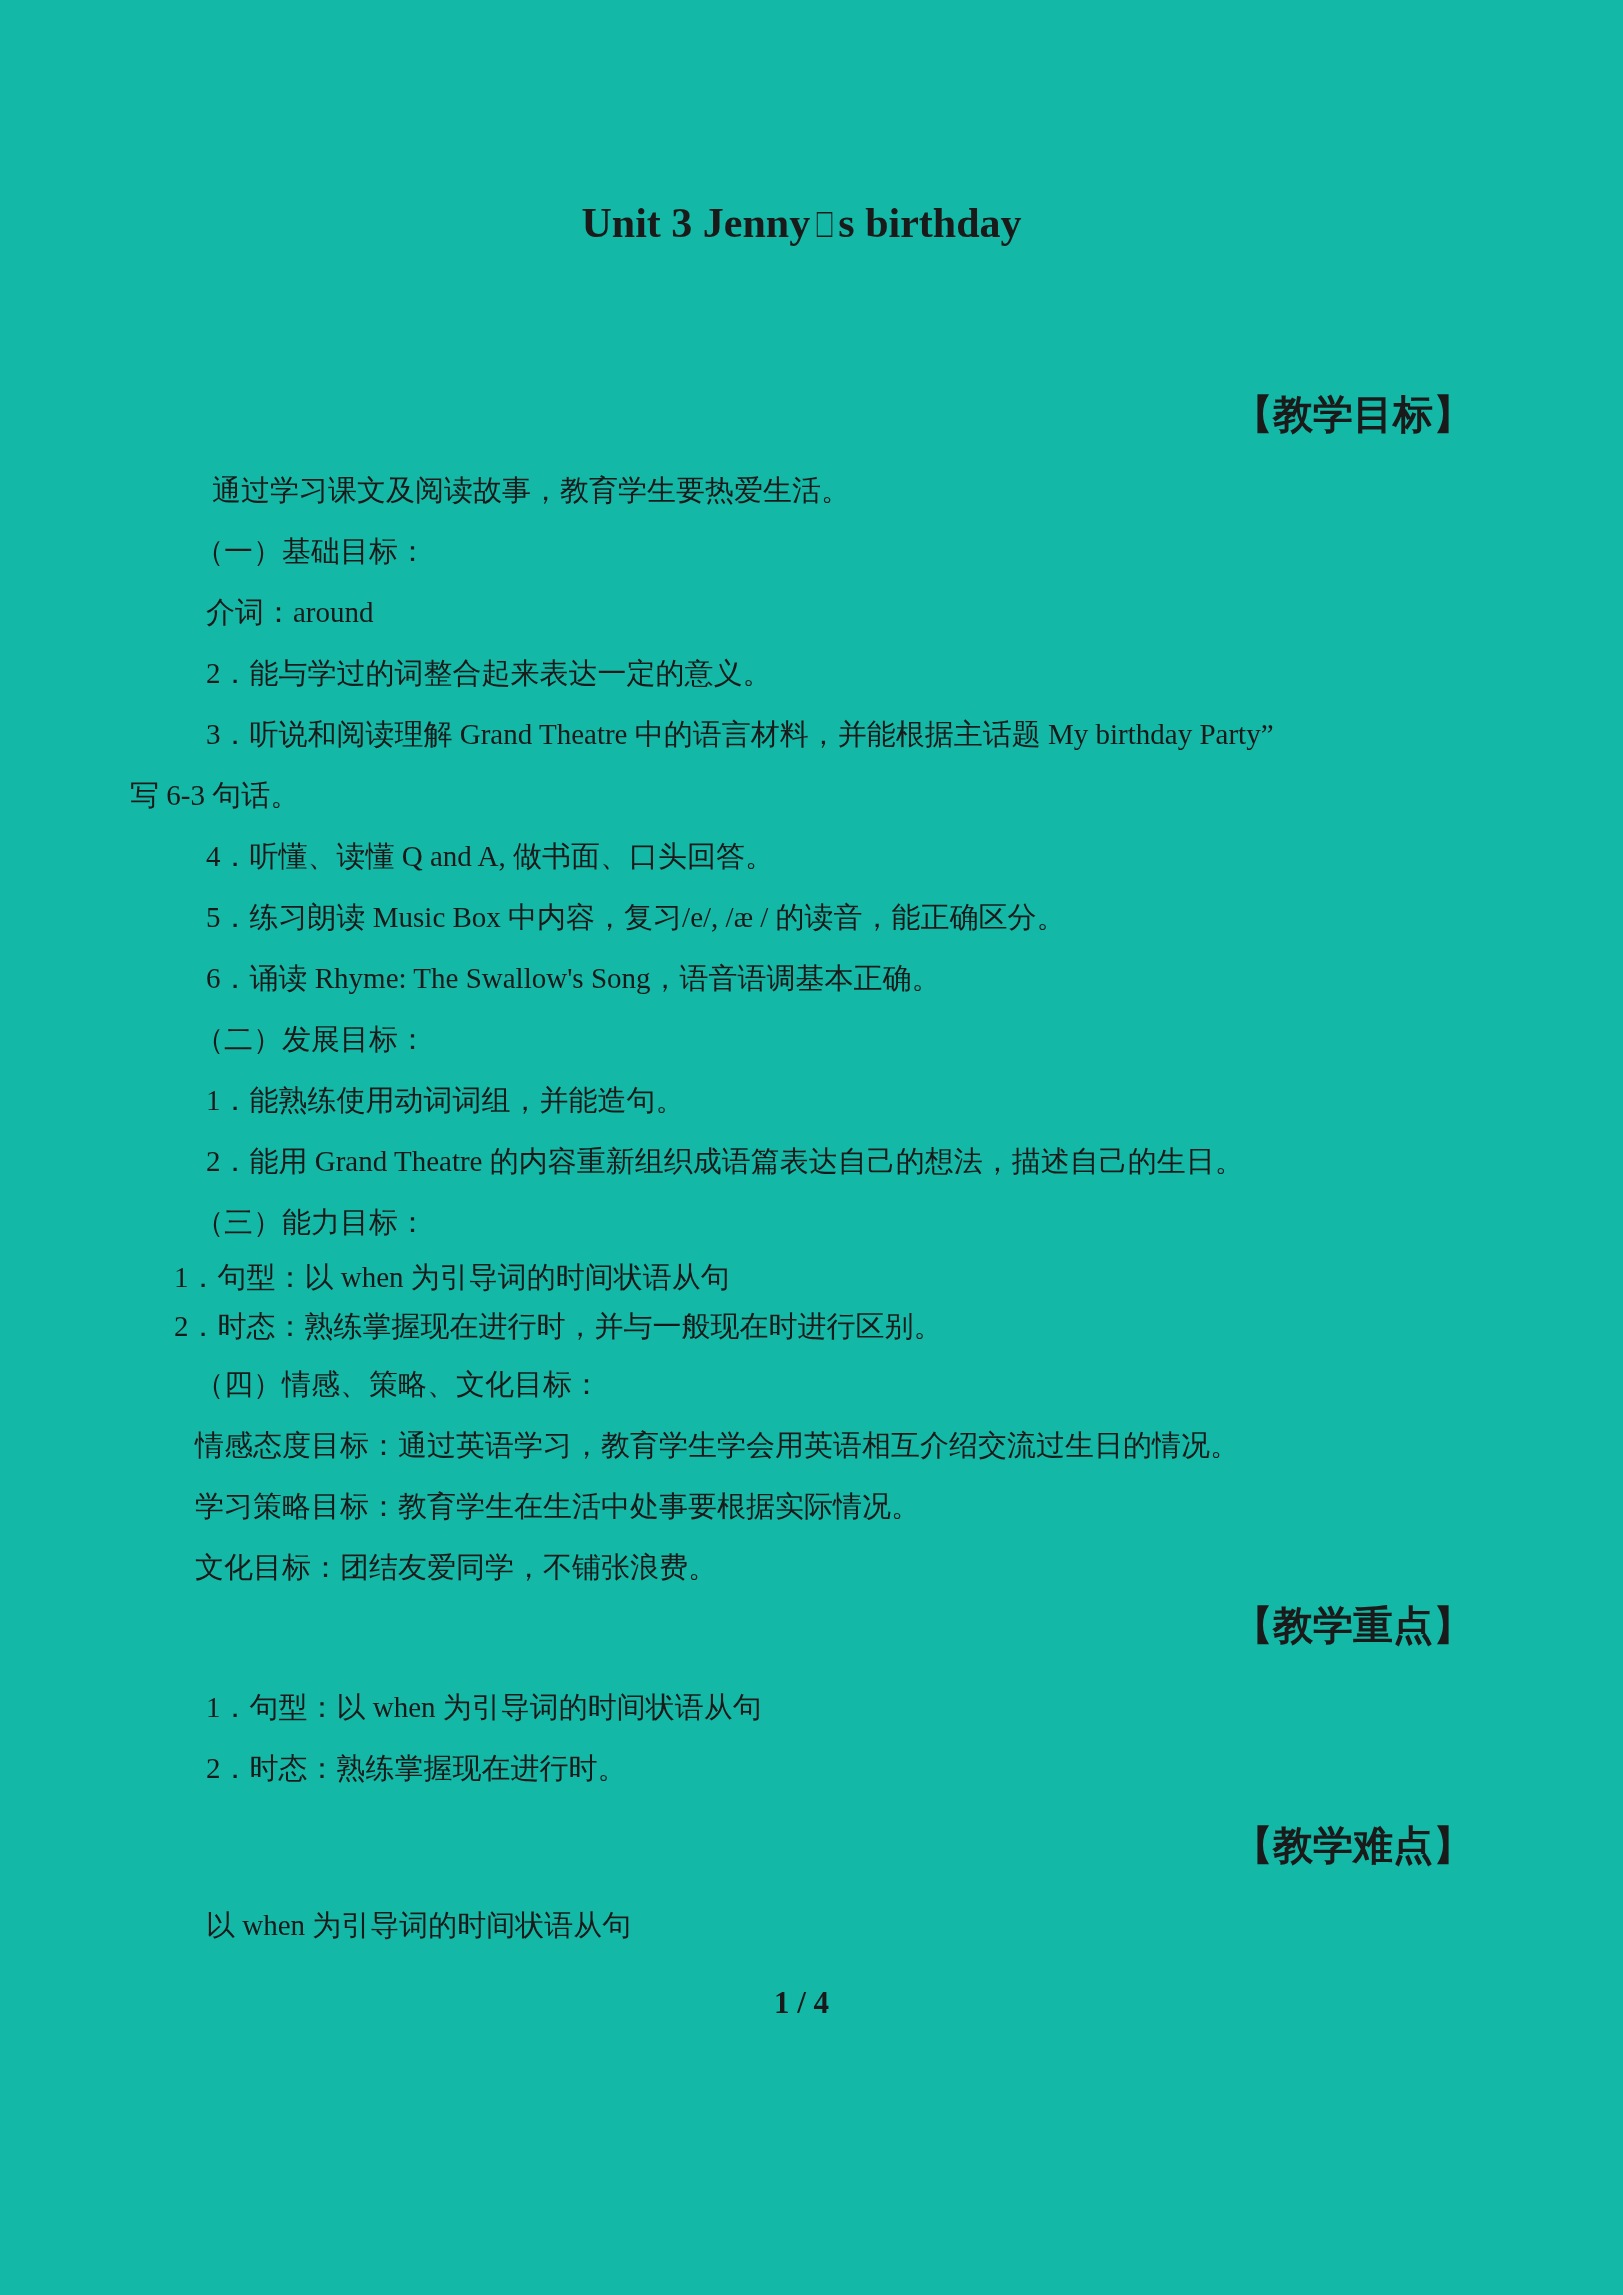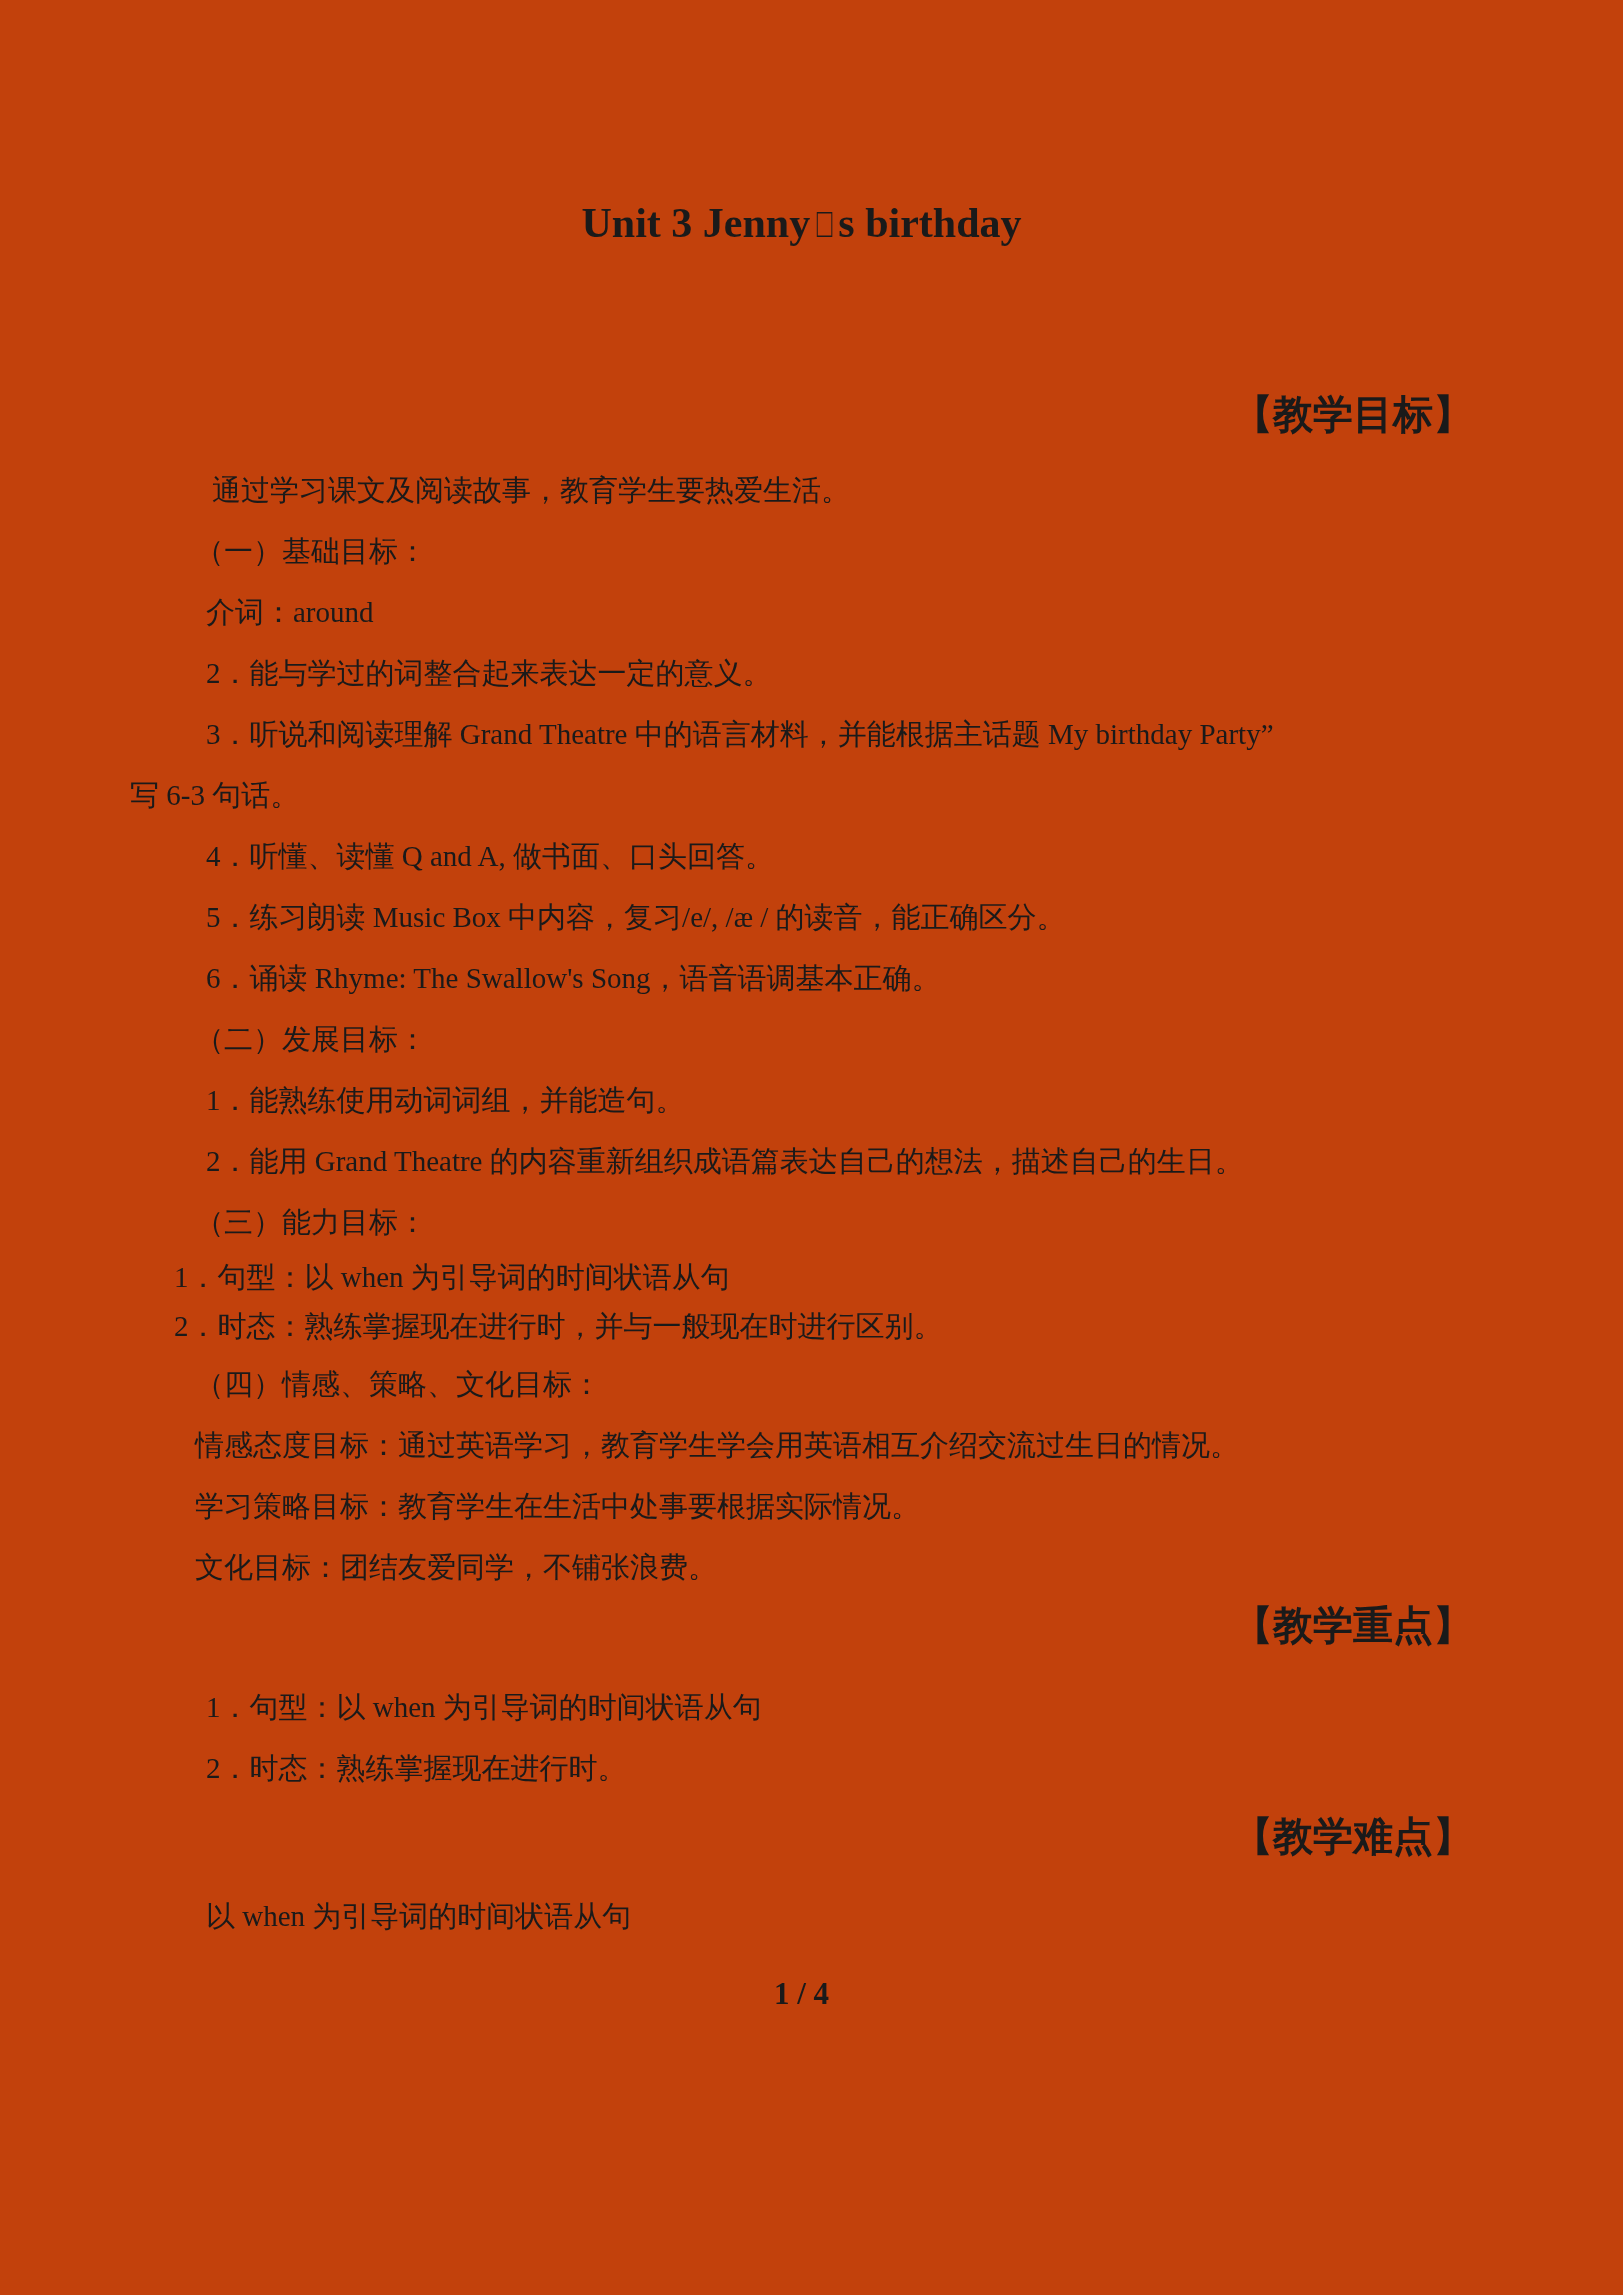--- a/index.html
+++ b/index.html
@@ -1,36 +1,36 @@
 <!DOCTYPE html>
 <html style="font-size:11px"><head>
 <meta charset="utf-8">
 <style>
   html,body{margin:0;padding:0;background:#ffffff;}
   .page{
-    width:1623px;height:2295px;background:#c2410c;position:relative;
+    width:1623px;height:2295px;background:#14b8a6;position:relative;
     box-sizing:border-box;padding:191px 150px 0 130px;
     font-family:"Liberation Serif","DejaVu Serif",serif;color:#1a1a1a;
     overflow:hidden;
   }
   .title{
     text-align:center;font-size:42px;font-weight:bold;line-height:65px;
     margin:0;white-space:nowrap;
   }
   .missing-glyph{
     display:inline-block;transform:scale(0.62,1.0);font-weight:normal;
     margin:0 1.4px;
   }
   .heading{
     font-size:40px;font-weight:bold;line-height:55px;margin:0;
     padding-left:13.6px;white-space:nowrap;text-align:right;
   }
   .h-objectives{margin-top:131px;}
   .h-key{margin-top:0;}
-  .h-diff{margin-top:10px;}
+  .h-diff{margin-top:19px;}
   .line{
     font-size:29px;line-height:61px;margin:0;white-space:nowrap;
   }
   .tight{line-height:49px;}
   .indent-a{padding-left:82px;}
   .indent-b{padding-left:65px;}
   .indent-c{padding-left:76px;}
   .indent-d{padding-left:44px;}
   .indent-0{padding-left:0;}
   .first-line{margin-top:18.4px;}

